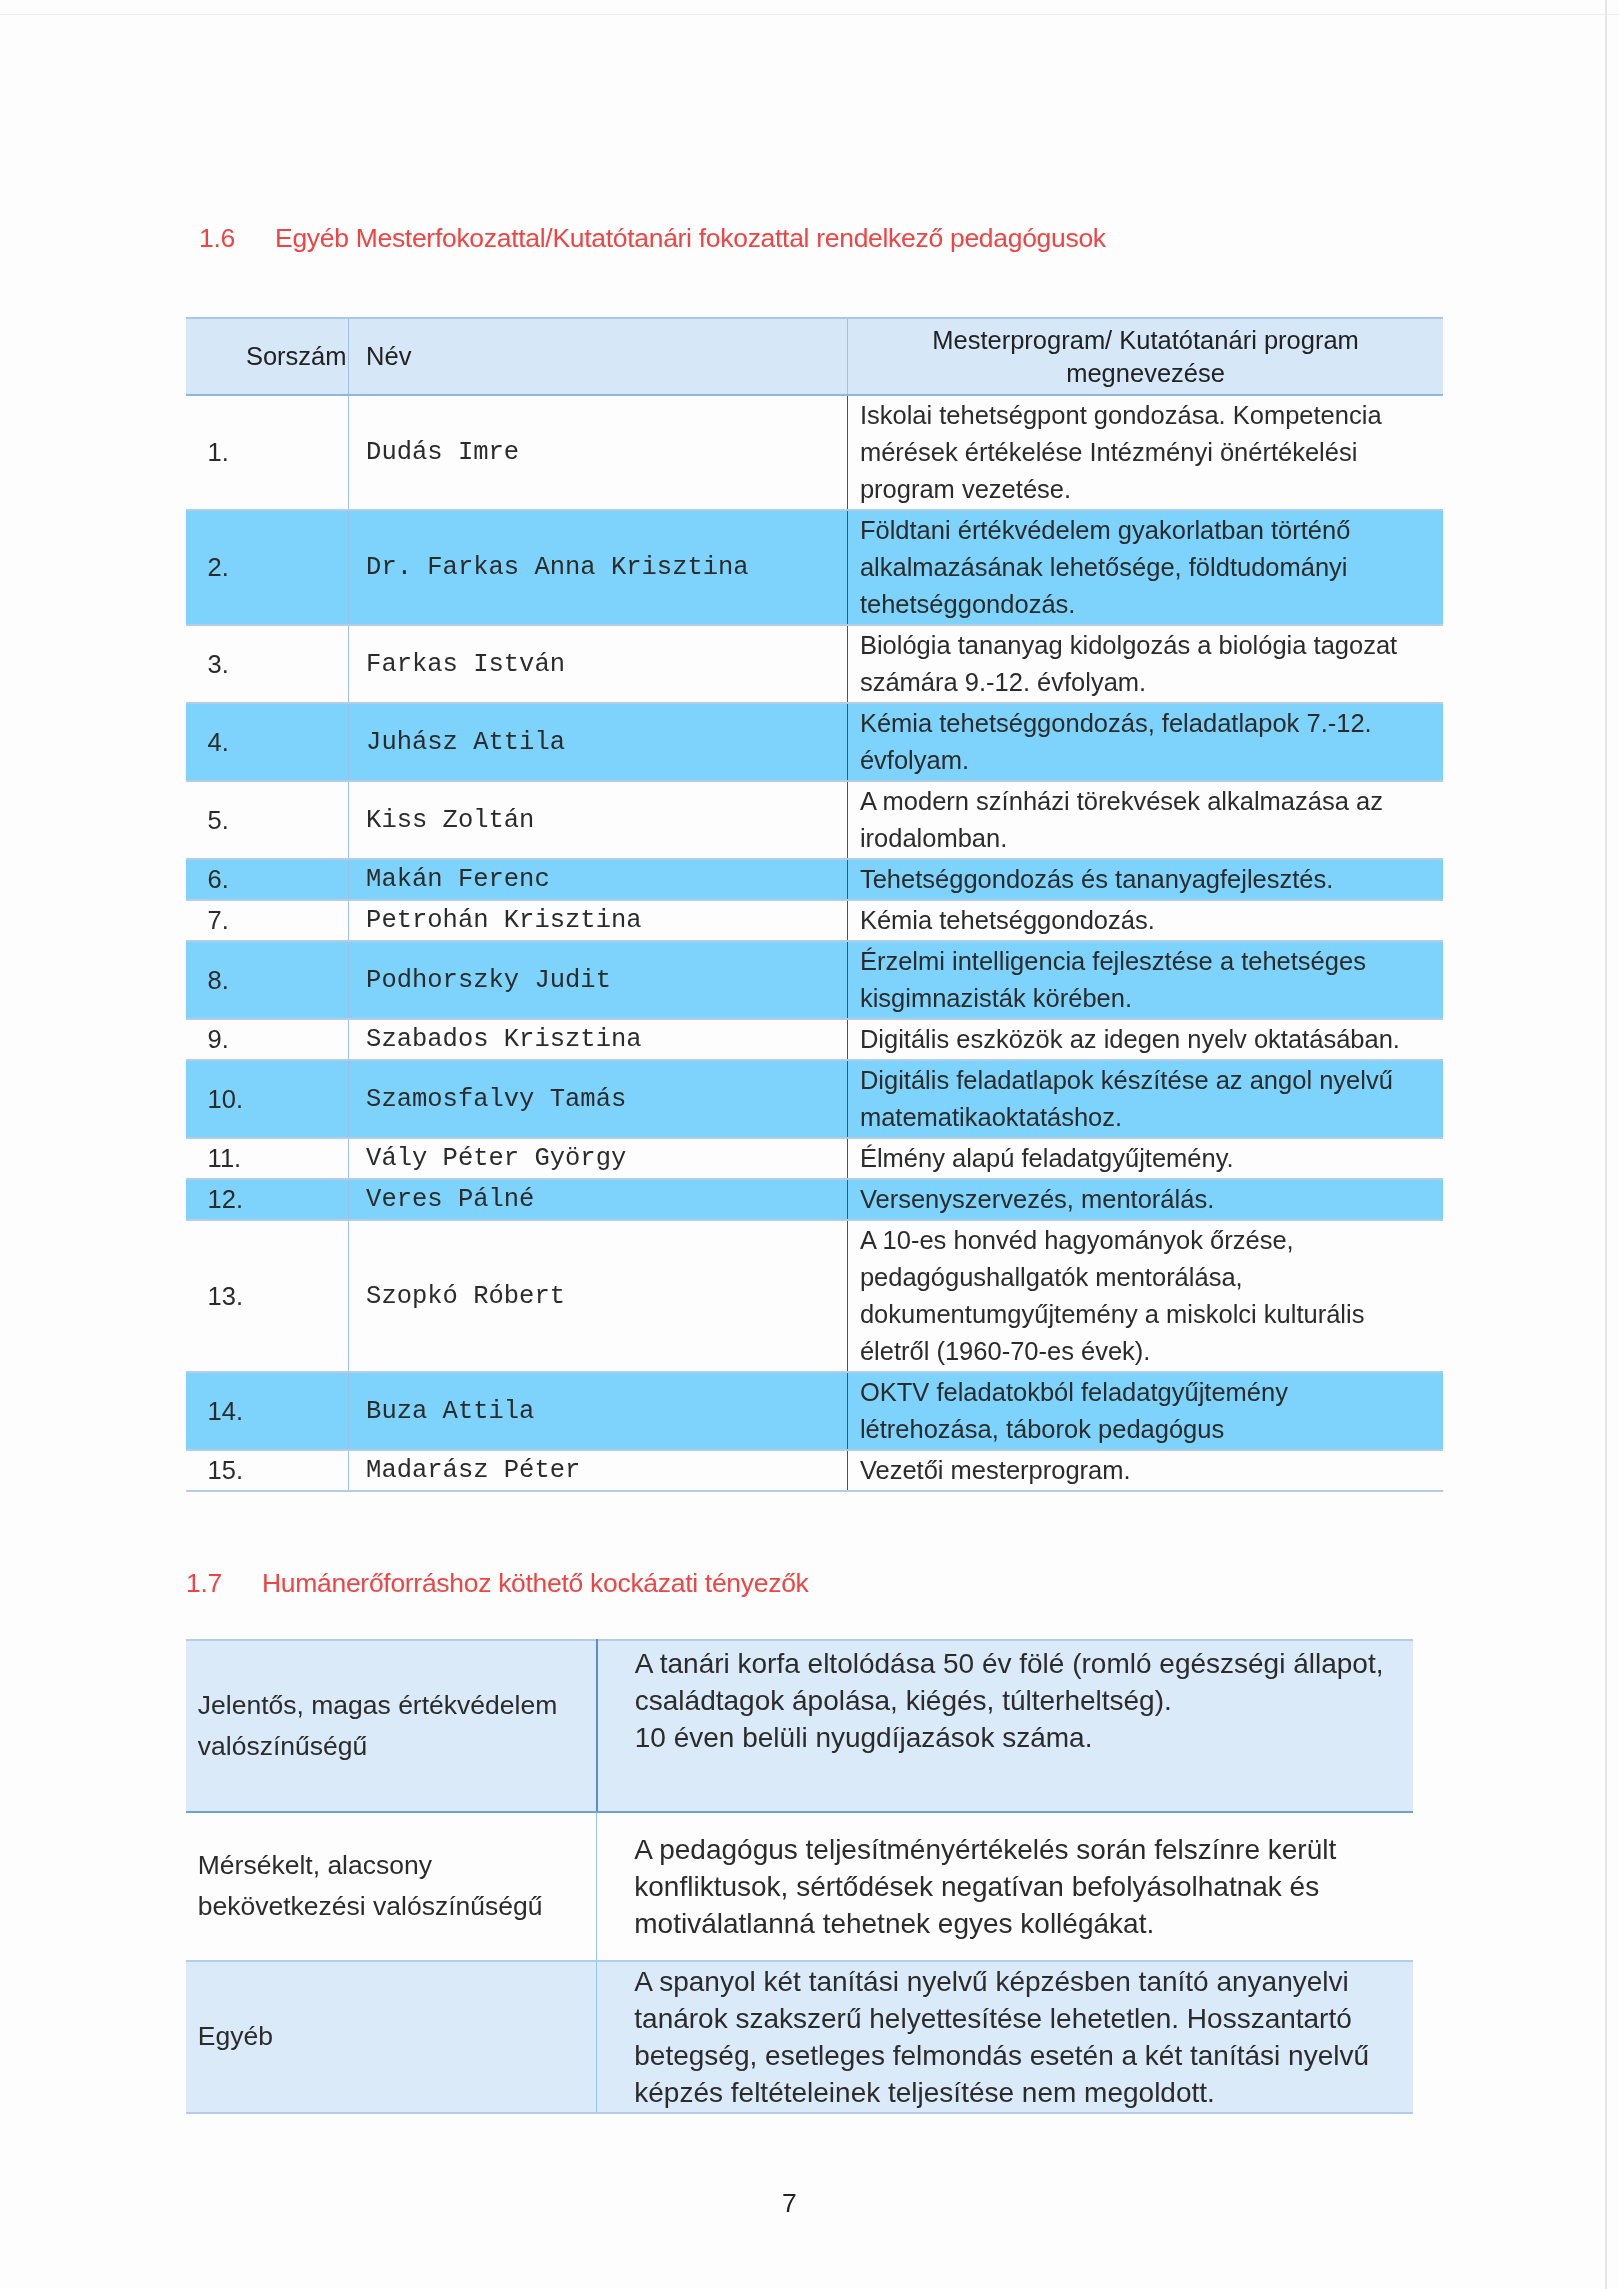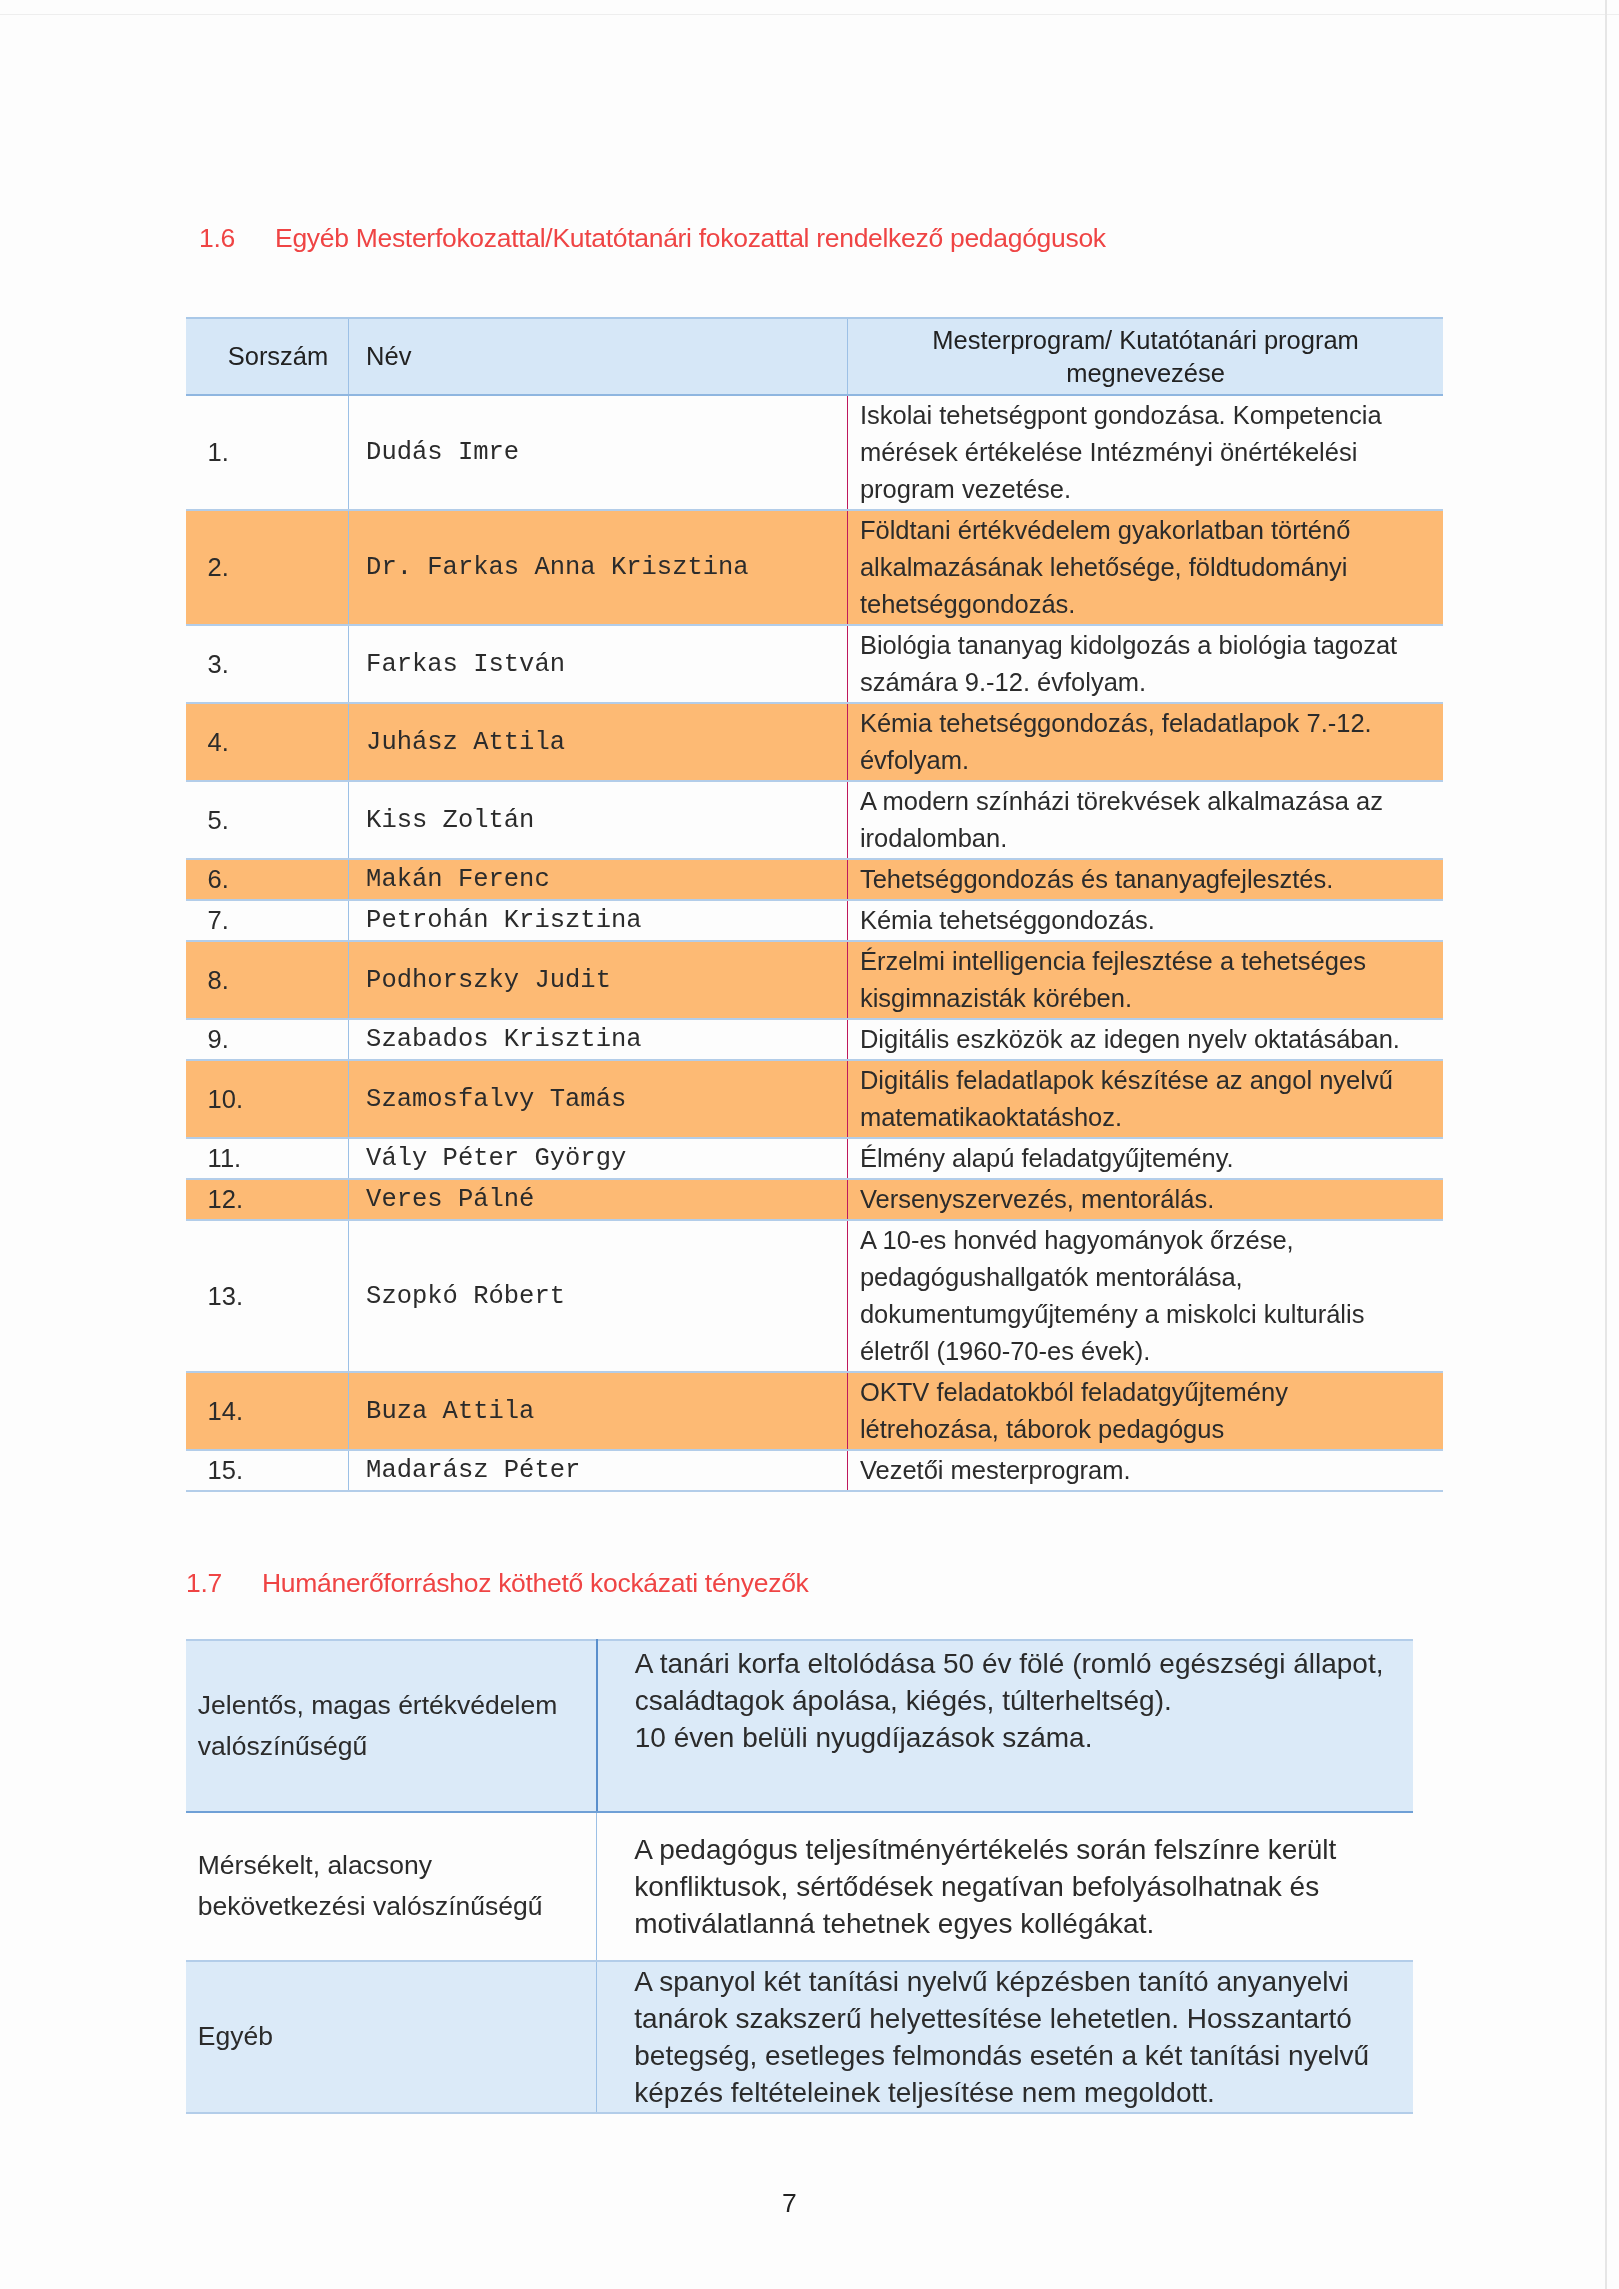--- a/index.html
+++ b/index.html
@@ -16,28 +16,28 @@
   h2 .num { display: inline-block; width: 76px; }
   #h16 { left: 199px; top: 223px; }
   #h17 { left: 186px; top: 1568px; }
 
   table { position: absolute; border-collapse: collapse; font-size: 25.5px; }
   td, th { vertical-align: middle; font-weight: normal; line-height: 37px; }
 
   
   #t16 { left: 186px; top: 317px; width: 1257px; }
   #t16 th { background: #d6e7f7; height: 73px; font-size: 25.5px; color: #222; border-top: 2px solid #a9c8e8; border-bottom: 2px solid #8fb6e0; }
-  #t16 th.c1 { text-align: center; padding-left: 23.5px; width: 137px; border-right: 1px solid #9cc0e6; }
+  #t16 th.c1 { text-align: right; padding-left: 23.5px; width: 137px; border-right: 1px solid #9cc0e6; }
   #t16 th.c2 { text-align: left; padding-left: 17.6px; width: 480px; border-right: 1px solid #9cc0e6; }
   #t16 th.c3 { text-align: center; line-height: 33px; padding: 0 19.6px; }
   #t16 td { border-bottom: 2px solid #b3cde9; }
   #t16 td.c1 { padding-left: 21.6px; border-right: 1px solid #9cc0e6; }
   #t16 td.c2 { padding-left: 17.6px; border-right: 1px solid #be185d; font-family: Liberation Mono, monospace; }
   #t16 td.c3 { padding-left: 11.8px; padding-right: 13.7px; }
-  #t16 tr.shade td { background: #fdba74; }
+  #t16 tr.shade td { background: #7dd3fc; }
 
   
   #t17 { left: 186px; top: 1639px; width: 1227px; font-size: 26.5px; }
   #t17 td { border-bottom: 2px solid #b3cde9; }
   #t17 td.k { width: 397px; padding-left: 11.8px; line-height: 41px; border-right: 1px solid #9cc0e6; }
   #t17 td.v { padding-left: 37px; padding-right: 15.7px; font-size: 28px; line-height: 37px; }
   #t17 tr.shade td { background: #dbeaf8; }
   #t17 tr.r1 td { height: 165px; border-top: 2px solid #b3cde9; border-bottom: 2.9px solid #6fa0d6; }
   #t17 tr.r1 td.k { border-right: 2px solid #5a8fcc; }
   #t17 tr.r1 td.v { padding-top: 0; vertical-align: top; padding-top: 3.9px; }

